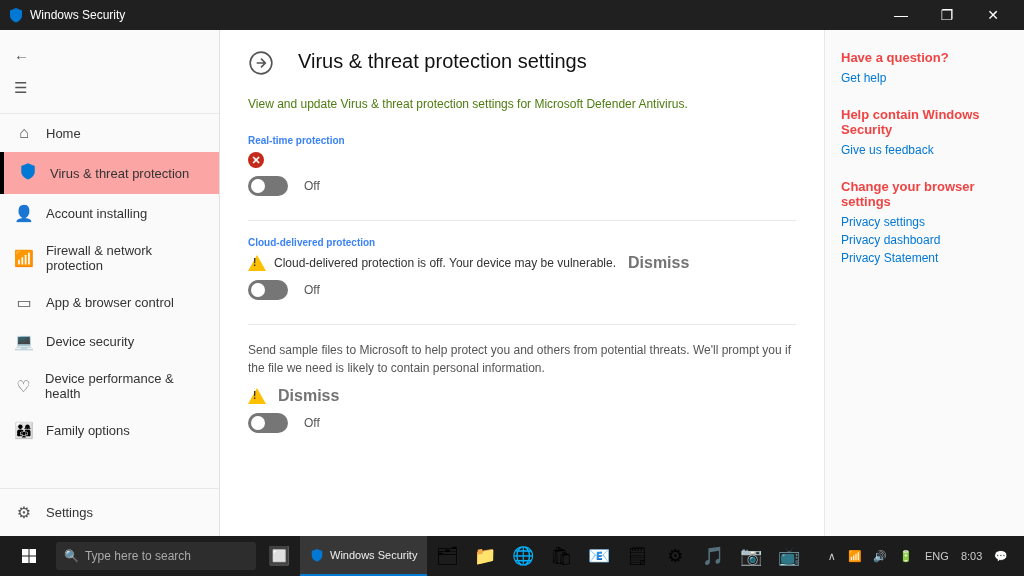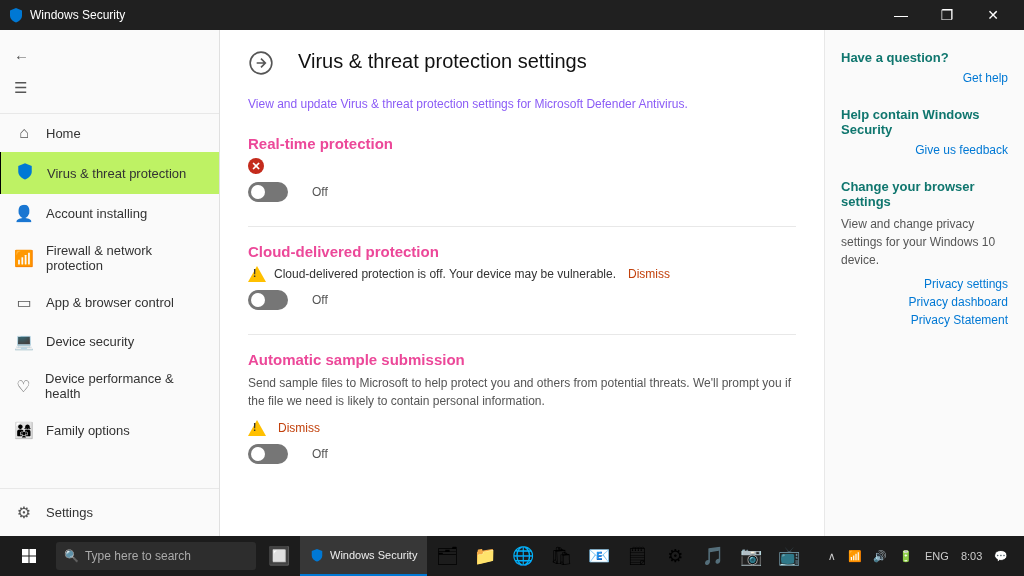--- a/index.html
+++ b/index.html
@@ -91,22 +91,22 @@
       display: flex;
       align-items: center;
       padding: 10px 14px;
       cursor: pointer;
       gap: 12px;
       color: #333;
       font-size: 13px;
       position: relative;
     }
     .sidebar-item.active {
-      background: #bef264;
-      border-left: 1px solid #000000;
+      background: #fca5a5;
+      border-left: 4px solid #000000;
     }
     .sidebar-item.active .sidebar-item-icon { color: #0078d4; }
     .sidebar-item-icon {
       font-size: 16px;
       color: #555;
       width: 20px;
       text-align: center;
     }
 
     .sidebar-bottom {
@@ -130,30 +130,30 @@
       font-size: 22px;
       color: #555;
     }
     .page-title {
       font-size: 20px;
       font-weight: 300;
       color: #111;
     }
     .page-subtitle {
       font-size: 12px;
-      color: #8b5cf6;
+      color: #4d7c0f;
       margin-bottom: 22px;
       line-height: 1.5;
     }
 
     .section { margin-bottom: 24px; }
     .section-title {
-      font-size: 15px;
+      font-size: 10px;
       font-weight: 600;
-      color: #ec4899;
+      color: #3b82f6;
       margin-bottom: 6px;
     }
     .section-desc {
       font-size: 12px;
       color: #555;
       line-height: 1.5;
       margin-bottom: 10px;
     }
 
     .alert-row {
@@ -190,32 +190,33 @@
       content: '!';
       position: absolute;
       top: 2px;
       left: -4px;
       font-size: 10px;
       font-weight: bold;
       color: #333;
     }
 
     .dismiss-link {
-      color: #c2410c;
+      color: #737373;
       cursor: pointer;
       margin-left: 4px;
       text-decoration: none;
-      font-size: 12px;
+      font-size: 16px;
+      font-weight: bold;
     }
 
     
     .toggle-container {
       display: flex;
       align-items: center;
-      gap: 24px;
+      gap: 16px;
       margin-top: 4px;
     }
     .toggle {
       width: 40px;
       height: 20px;
       background: #767676;
       border-radius: 10px;
       position: relative;
       cursor: pointer;
     }
@@ -238,30 +239,29 @@
       padding: 20px 16px;
       background: #fafafa;
       border-left: 1px solid #e8e8e8;
       flex-shrink: 0;
       font-size: 12px;
     }
     .right-panel-section { margin-bottom: 22px; }
     .right-panel-title {
       font-size: 13px;
       font-weight: 600;
-      color: #0f766e;
+      color: #ef4444;
       margin-bottom: 6px;
     }
     .right-panel-link {
       color: #0078d4;
       cursor: pointer;
       display: block;
       margin-bottom: 4px;
       text-decoration: none;
-      text-align: right;
     }
     .right-panel-text { color: #555; line-height: 1.5; margin-bottom: 8px; }
 
     
     .taskbar {
       height: 40px;
       background: #1a1a2e;
       background: #1c1c1c;
       display: flex;
       align-items: center;
@@ -456,21 +456,20 @@
       </div>
       <div class="toggle-container">
         <div class="toggle"></div>
         <span class="toggle-label">Off</span>
       </div>
     </div>
 
     <hr class="section-divider">
 
     <div class="section">
-      <div class="section-title">Automatic sample submission</div>
       <div class="section-desc">Send sample files to Microsoft to help protect you and others from potential threats. We'll prompt you if the file we need is likely to contain personal information.</div>
       <div class="alert-row">
         <span class="alert-icon-warning"></span>
         <a class="dismiss-link">Dismiss</a>
       </div>
       <div class="toggle-container">
         <div class="toggle"></div>
         <span class="toggle-label">Off</span>
       </div>
     </div>
@@ -480,21 +479,20 @@
     <div class="right-panel-section">
       <div class="right-panel-title">Have a question?</div>
       <a class="right-panel-link">Get help</a>
     </div>
     <div class="right-panel-section">
       <div class="right-panel-title">Help contain Windows Security</div>
       <a class="right-panel-link">Give us feedback</a>
     </div>
     <div class="right-panel-section">
       <div class="right-panel-title">Change your browser settings</div>
-      <p class="right-panel-text">View and change privacy settings for your Windows 10 device.</p>
       <a class="right-panel-link">Privacy settings</a>
       <a class="right-panel-link">Privacy dashboard</a>
       <a class="right-panel-link">Privacy Statement</a>
     </div>
   </div>
 
 </div>
 
 <div class="taskbar">
   <div class="taskbar-start">

